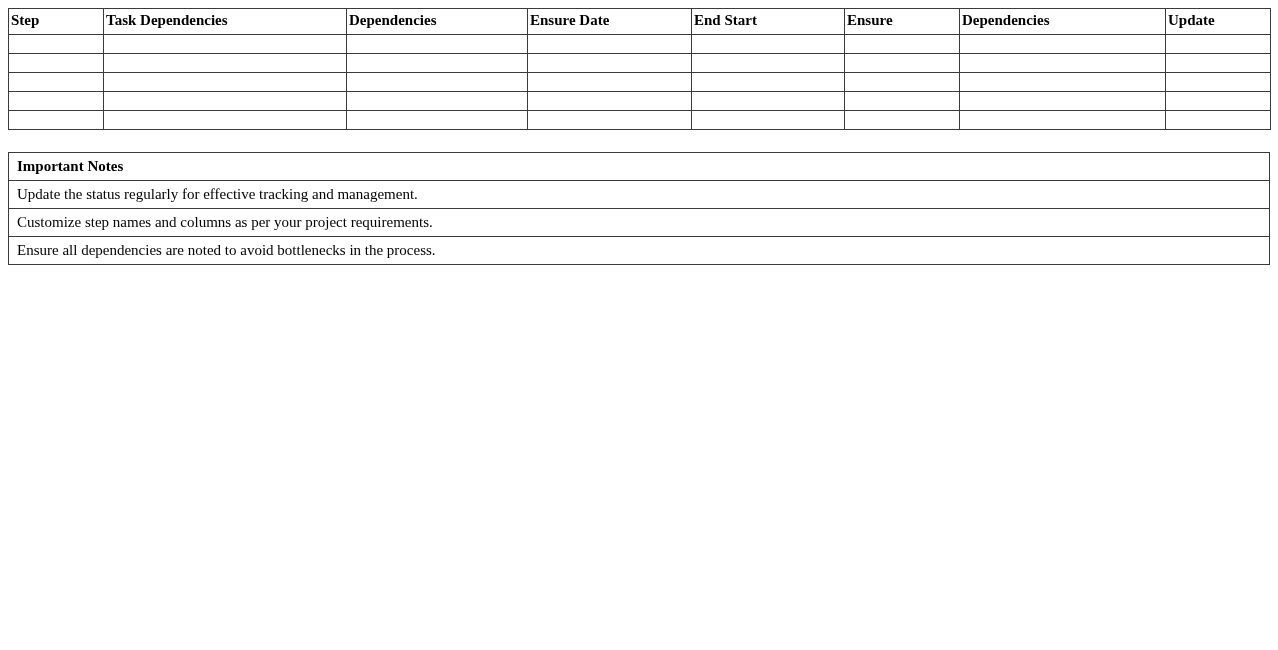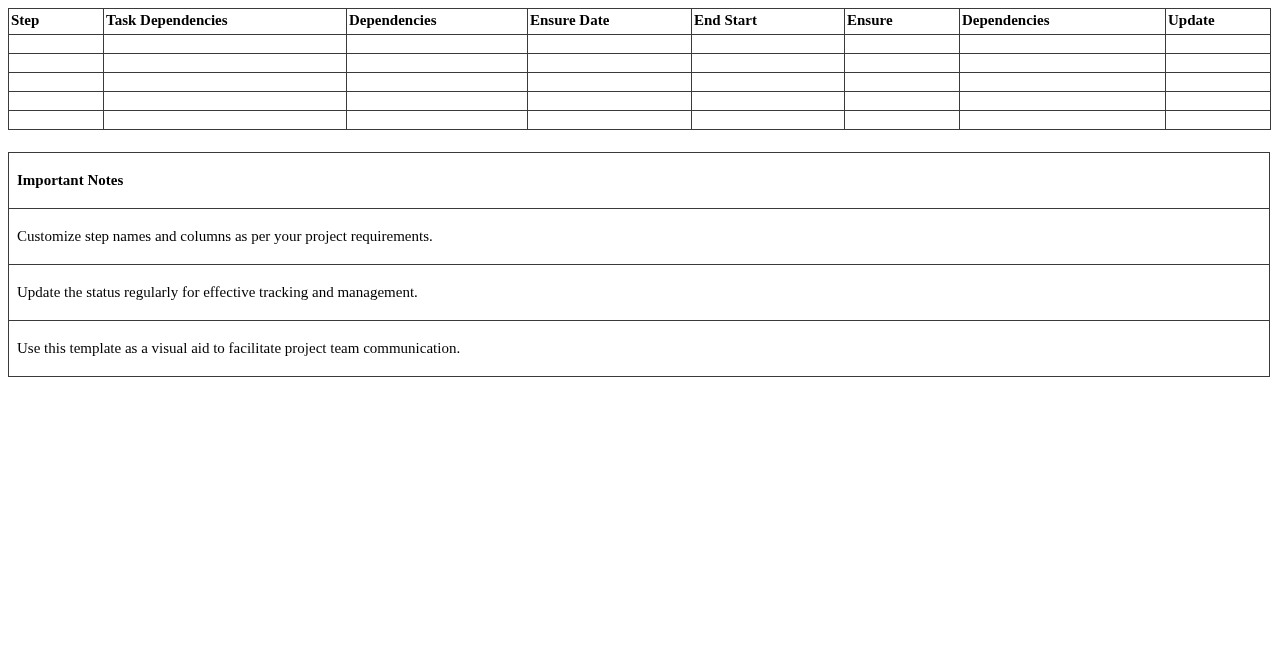--- a/index.html
+++ b/index.html
@@ -45,21 +45,21 @@
     height: 22px;
   }
   table.notes-table {
     border-collapse: collapse;
     table-layout: fixed;
     width: 1262px;
   }
   table.notes-table th,
   table.notes-table td {
     border: 1px solid #3a3a3a;
-    padding: 19px 8px;
+    padding: 5px 8px;
     text-align: left;
     vertical-align: middle;
     font-size: 15px;
     height: 26px;
     box-sizing: border-box;
   }
   table.notes-table th {
     font-weight: bold;
   }
   table.notes-table td {
@@ -151,24 +151,24 @@
   <div class="spacer"></div>
 
   <table class="notes-table">
     <thead>
       <tr>
         <th>Important Notes</th>
       </tr>
     </thead>
     <tbody>
       <tr>
+        <td>Update the status regularly for effective tracking and management.</td>
+      </tr>
+      <tr>
         <td>Customize step names and columns as per your project requirements.</td>
       </tr>
       <tr>
-        <td>Update the status regularly for effective tracking and management.</td>
-      </tr>
-      <tr>
-        <td>Use this template as a visual aid to facilitate project team communication.</td>
+        <td>Ensure all dependencies are noted to avoid bottlenecks in the process.</td>
       </tr>
     </tbody>
   </table>
 
 </div>
 
 </body></html>

